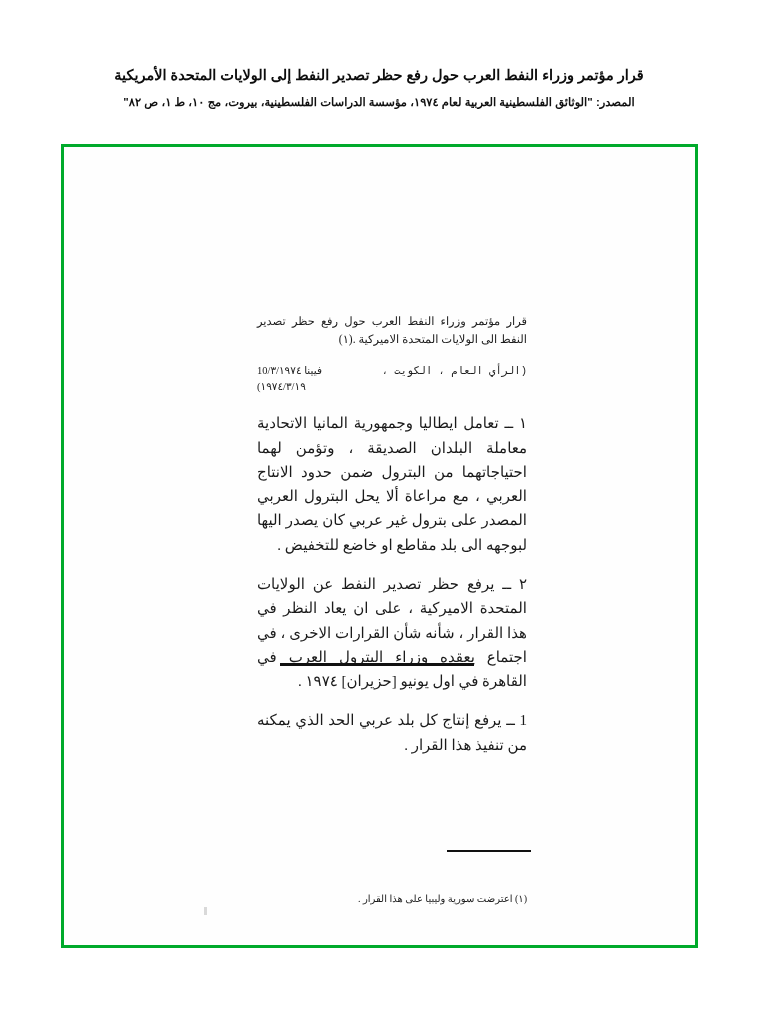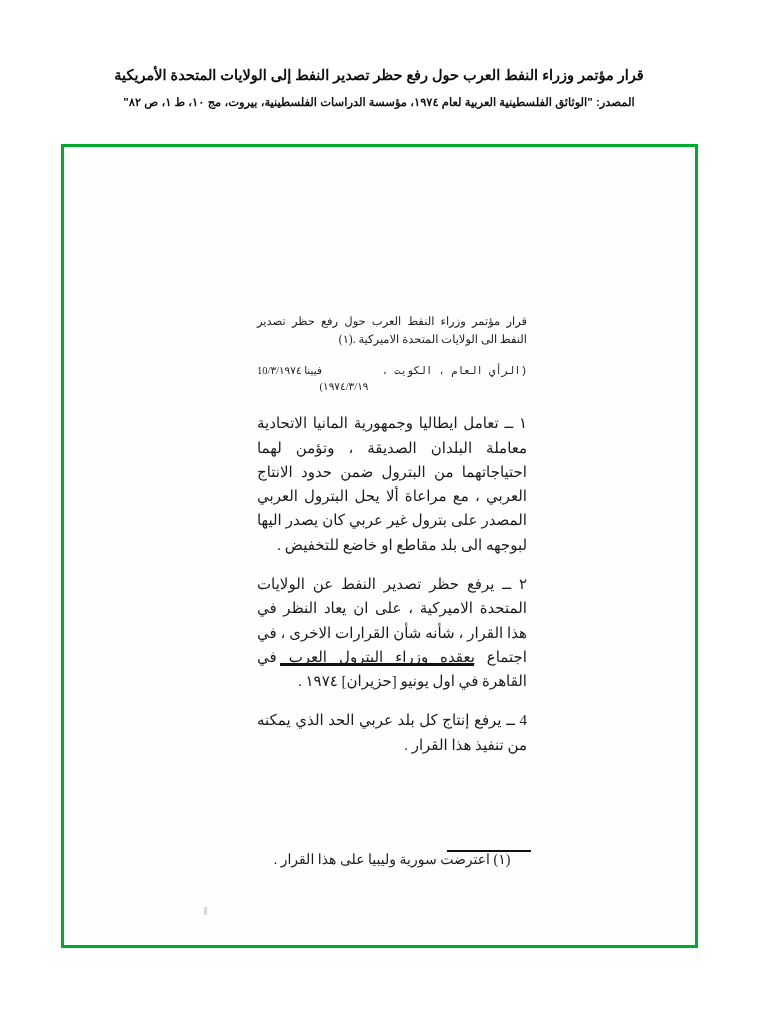--- a/index.html
+++ b/index.html
@@ -90,21 +90,21 @@
   }
   .meta-row .meta-left {
     direction: rtl;
     font-family: Liberation Mono, monospace;
   }
   .meta-row .meta-right {
     direction: rtl;
   }
   .meta-row2 {
     display: flex;
-    justify-content: center;
+    justify-content: flex-end;
     padding-right: 96px;
   }
 
   .doc-para {
     font-size: 15px;
     line-height: 1.62;
     margin-bottom: 10px;
     text-align: justify;
   }
 
@@ -123,26 +123,26 @@
     top: 703px;
     width: 84px;
     height: 2px;
     background: #111111;
   }
 
   
   .footnote {
     position: absolute;
     right: 168px;
-    top: 702px;
+    top: 744px;
     width: 270px;
-    font-size: 14px;
+    font-size: 10px;
     line-height: 1.5;
     direction: rtl;
-    text-align: center;
+    text-align: right;
     color: #1b1b1b;
   }
 
   
   .speckle {
     position: absolute;
     left: 140px;
     top: 760px;
     width: 3px;
     height: 8px;
@@ -169,21 +169,21 @@
           <span class="meta-left">(الرأي العام ، الكويت ،</span>
           <span class="meta-right">فيينا 10/٣/١٩٧٤</span>
         </div>
         <div class="meta-row meta-row2">
           <span>١٩٧٤/٣/١٩)</span>
         </div>
       </div>
 
       <p class="doc-para">١ ــ تعامل ايطاليا وجمهورية المانيا الاتحادية معاملة البلدان الصديقة ، وتؤمن لهما احتياجاتهما من البترول ضمن حدود الانتاج العربي ، مع مراعاة ألا يحل البترول العربي المصدر على بترول غير عربي كان يصدر اليها لبوجهه الى بلد مقاطع او خاضع للتخفيض .</p>
       <p class="doc-para">٢ ــ يرفع حظر تصدير النفط عن الولايات المتحدة الاميركية ، على ان يعاد النظر في هذا القرار ، شأنه شأن القرارات الاخرى ، في اجتماع يعقده وزراء البترول العرب في القاهرة في اول يونيو [حزيران] ١٩٧٤ .</p>
-      <p class="doc-para">4 ــ يرفع إنتاج كل بلد عربي الحد الذي يمكنه من تنفيذ هذا القرار .</p>
+      <p class="doc-para">1 ــ يرفع إنتاج كل بلد عربي الحد الذي يمكنه من تنفيذ هذا القرار .</p>
     </div>
 
     <div class="rule-mid"></div>
 
     <div class="rule-foot"></div>
 
     <div class="footnote">(١) اعترضت سورية وليبيا على هذا القرار .</div>
 
     <div class="speckle"></div>
   </div>

